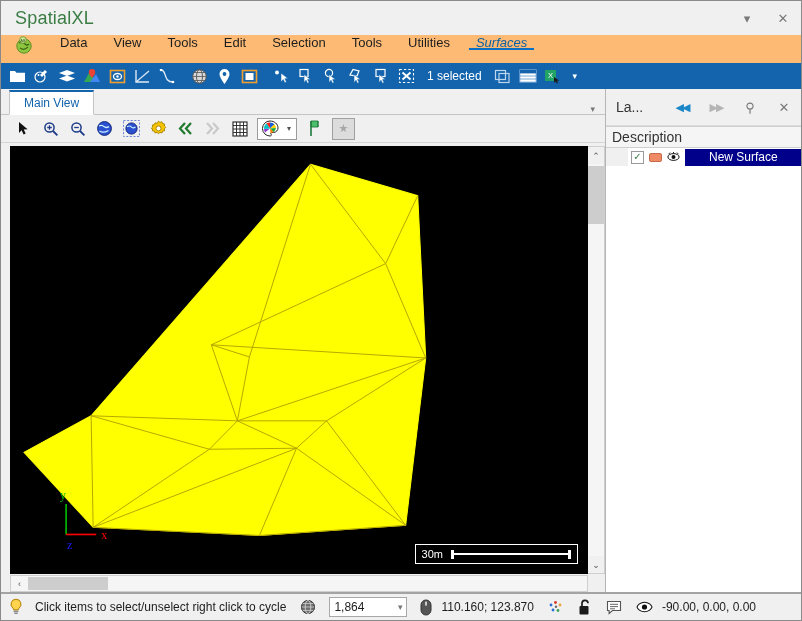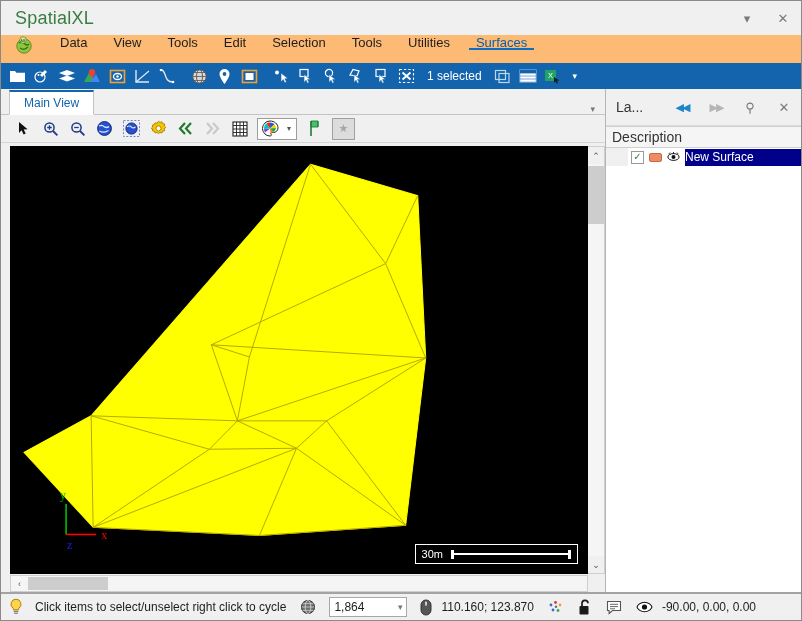--- a/index.html
+++ b/index.html
@@ -52,21 +52,21 @@
   .menu-logo {
     width: 46px; display: flex; align-items: center; justify-content: center;
   }
   .menu-item {
     display: flex; align-items: center;
     padding: 0 13px;
     color: #1d1d1d;
     cursor: default;
     position: relative;
   }
-  .menu-item.active { color: #0b5fa4; }
+  .menu-item.active { color: #0b5fa4; font-style: italic; }
   .menu-item.active::after {
     content: "";
     position: absolute; left: 6px; right: 6px; bottom: 0;
     height: 2px; background: #0b6fc4;
   }
   .menu-search {
     display: flex; align-items: center; gap: 5px;
     padding: 0 10px 0 14px; color: #222;
   }
   .mag {
@@ -270,21 +270,21 @@
     display:flex; align-items:center; justify-content:center;
     color: #3a7d44; font-size: 10px; line-height: 1;
   }
   .lswatch {
     width: 13px; height: 9px; margin-left: 5px;
     background: #ef8a66; border: 1px solid #c76a49; border-radius: 2px;
   }
   .leye { margin-left: 5px; display:flex; align-items:center; }
   .lname {
     margin-left: 5px; background: #00008b; color: #fff;
-    padding: 1px 6px 2px 0; flex: 1; height: 17px;
+    padding: 1px 6px 2px 24px; flex: 1; height: 17px;
     display: flex; align-items: center;
   }
 
   
   .statusbar {
     height: 28px; min-height: 28px;
     background: #f0f0f0;
     border-top: 2px solid #a3a3a3;
     display: flex; align-items: center;
     font-size: 12px; color: #1d1d1d;

